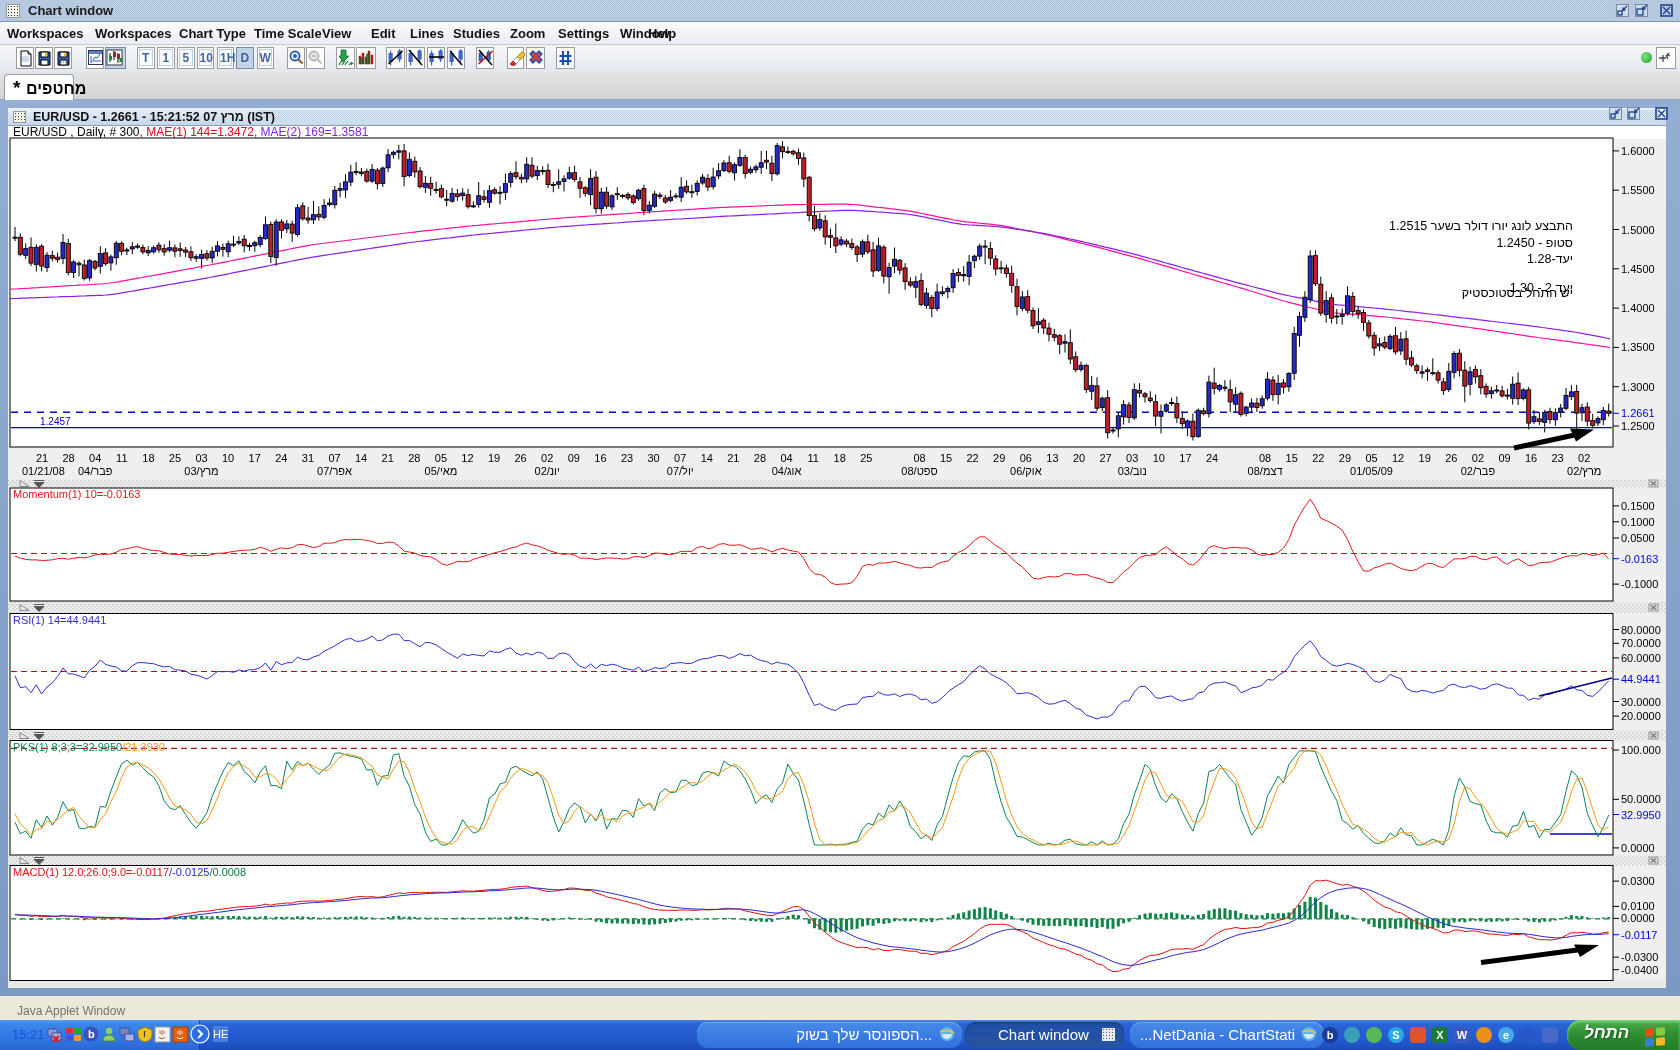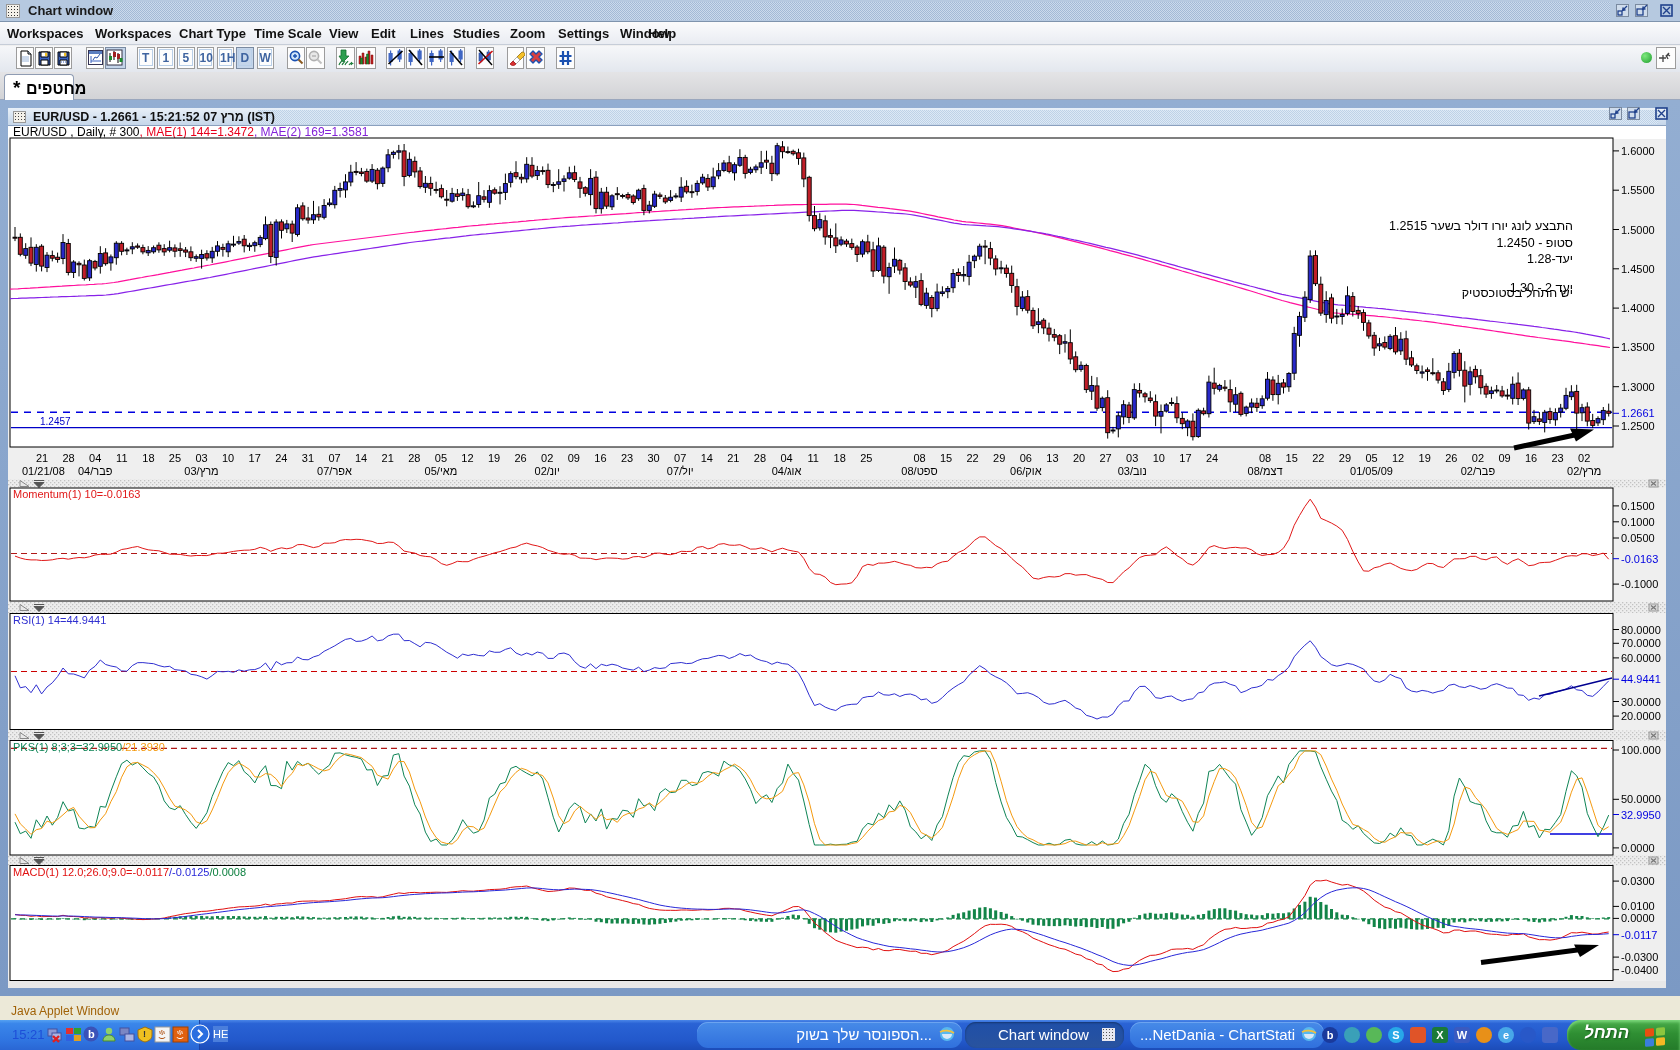--- a/index.html
+++ b/index.html
@@ -15,21 +15,21 @@
 .tsel{background:#c4d5ea;border:1px solid #7a8aa0}
 .tletter{font-size:12px;font-weight:bold;color:#3f64a0;text-align:center;line-height:17px}
 #tabrow{left:0;top:72px;width:1680px;height:28px;background:linear-gradient(#e4e4e6,#d2d3d6);border-bottom:1px solid #9aa7bd}
 #tab{left:4px;top:2px;width:70px;height:26px;background:#fff;border:1px solid #8f9cb3;border-bottom:none;border-radius:4px 4px 0 0}
 #winborder{left:0;top:100px;width:1680px;height:896px;background:linear-gradient(#93aed2,#7b99c4)}
 #innertitle{left:8px;top:108px;width:1658px;height:18px;background:linear-gradient(#e9f0f8,#c6d7ea);border-bottom:1px solid #8aa0be}
 #ititletex{left:258px;top:110px;width:1400px;height:14px;background-image:conic-gradient(#dde9f5 25%,#bed2e7 0 50%,#dde9f5 0 75%,#bed2e7 0);background-size:2px 2px}
 #ititleic{left:13px;top:111px;width:13px;height:12px;background:#f4f1ea;border:1px solid #999;background-image:radial-gradient(#444 35%,transparent 40%);background-size:3px 3px}
 #ititle{left:33px;top:110px;font-size:12.5px;font-weight:bold;color:#111}
 #statusbar{left:0;top:996px;width:1680px;height:24px;background:#ece9d8}
-#status{left:11px;top:1004px;font-size:12px;color:#a16207}
+#status{left:17px;top:1004px;font-size:12px;color:#737373}
 #taskbar{left:0;top:1020px;width:1680px;height:30px;background:linear-gradient(#4a86e8 0%,#2a63d5 12%,#2258cb 70%,#1c4cb8 100%)}
 #tray{left:0;top:1020px;width:200px;height:30px;background:linear-gradient(#55a1f2 0%,#3a86ea 12%,#2f74e0 70%,#2a66d4 100%);border-right:1px solid #1a45a8}
 #clock{left:12px;top:1027px;font-size:13px;color:#1d4ed8}
 .task{position:absolute;top:1022px;height:26px;background:linear-gradient(#478be8,#3070dd);border-radius:11px;box-shadow:inset 0 1px 0 #6ca4f0;color:#fff;font-size:15px}
 .taskact{background:linear-gradient(#1f4fa8,#29539e);box-shadow:inset 0 1px 2px #16376e}
 #startbtn{left:1567px;top:1020px;width:113px;height:30px;background:linear-gradient(#4cae4c,#2f8f33 45%,#247a29);border-radius:14px 0 0 14px;box-shadow:inset 0 2px 3px #7cd87c}
 .winbtn{position:absolute;width:13px;height:13px;background:#cfdcec;border:1px solid #7a8aa0}
 </style></head><body>
 <div id="root">
 
@@ -50,21 +50,21 @@
     <svg class="abs" style="left:1660px;top:4px" width="14" height="13">
       <rect x="1" y="1" width="11" height="11" fill="none" stroke="#20418c" stroke-width="1.6"></rect>
       <path d="M3 3l7 7M10 3l-7 7" stroke="#20418c" stroke-width="1.4"></path>
     </svg>
 
 <div class="abs" id="menubar">
       <span class="menu" style="left:7px">Workspaces</span>
       <span class="menu" style="left:95px">Workspaces</span>
       <span class="menu" style="left:179px">Chart Type</span>
       <span class="menu" style="left:254px">Time Scale</span>
-      <span class="menu" style="left:329px">View</span>
+      <span class="menu" style="left:322px">View</span>
       <span class="menu" style="left:371px">Edit</span>
       <span class="menu" style="left:410px">Lines</span>
       <span class="menu" style="left:453px">Studies</span>
       <span class="menu" style="left:510px">Zoom</span>
       <span class="menu" style="left:558px">Settings</span>
       <span class="menu" style="left:620px">Window</span>
       <span class="menu" style="left:648px">Help</span>
     </div>
 <div class="abs" id="toolbar">
       <div class="abs" style="left:2px;top:48px;width:9px;height:20px;background-image:conic-gradient(#8c9cb4 25%,transparent 0 50%,#8c9cb4 0 75%,transparent 0);background-size:3px 3px"></div>

